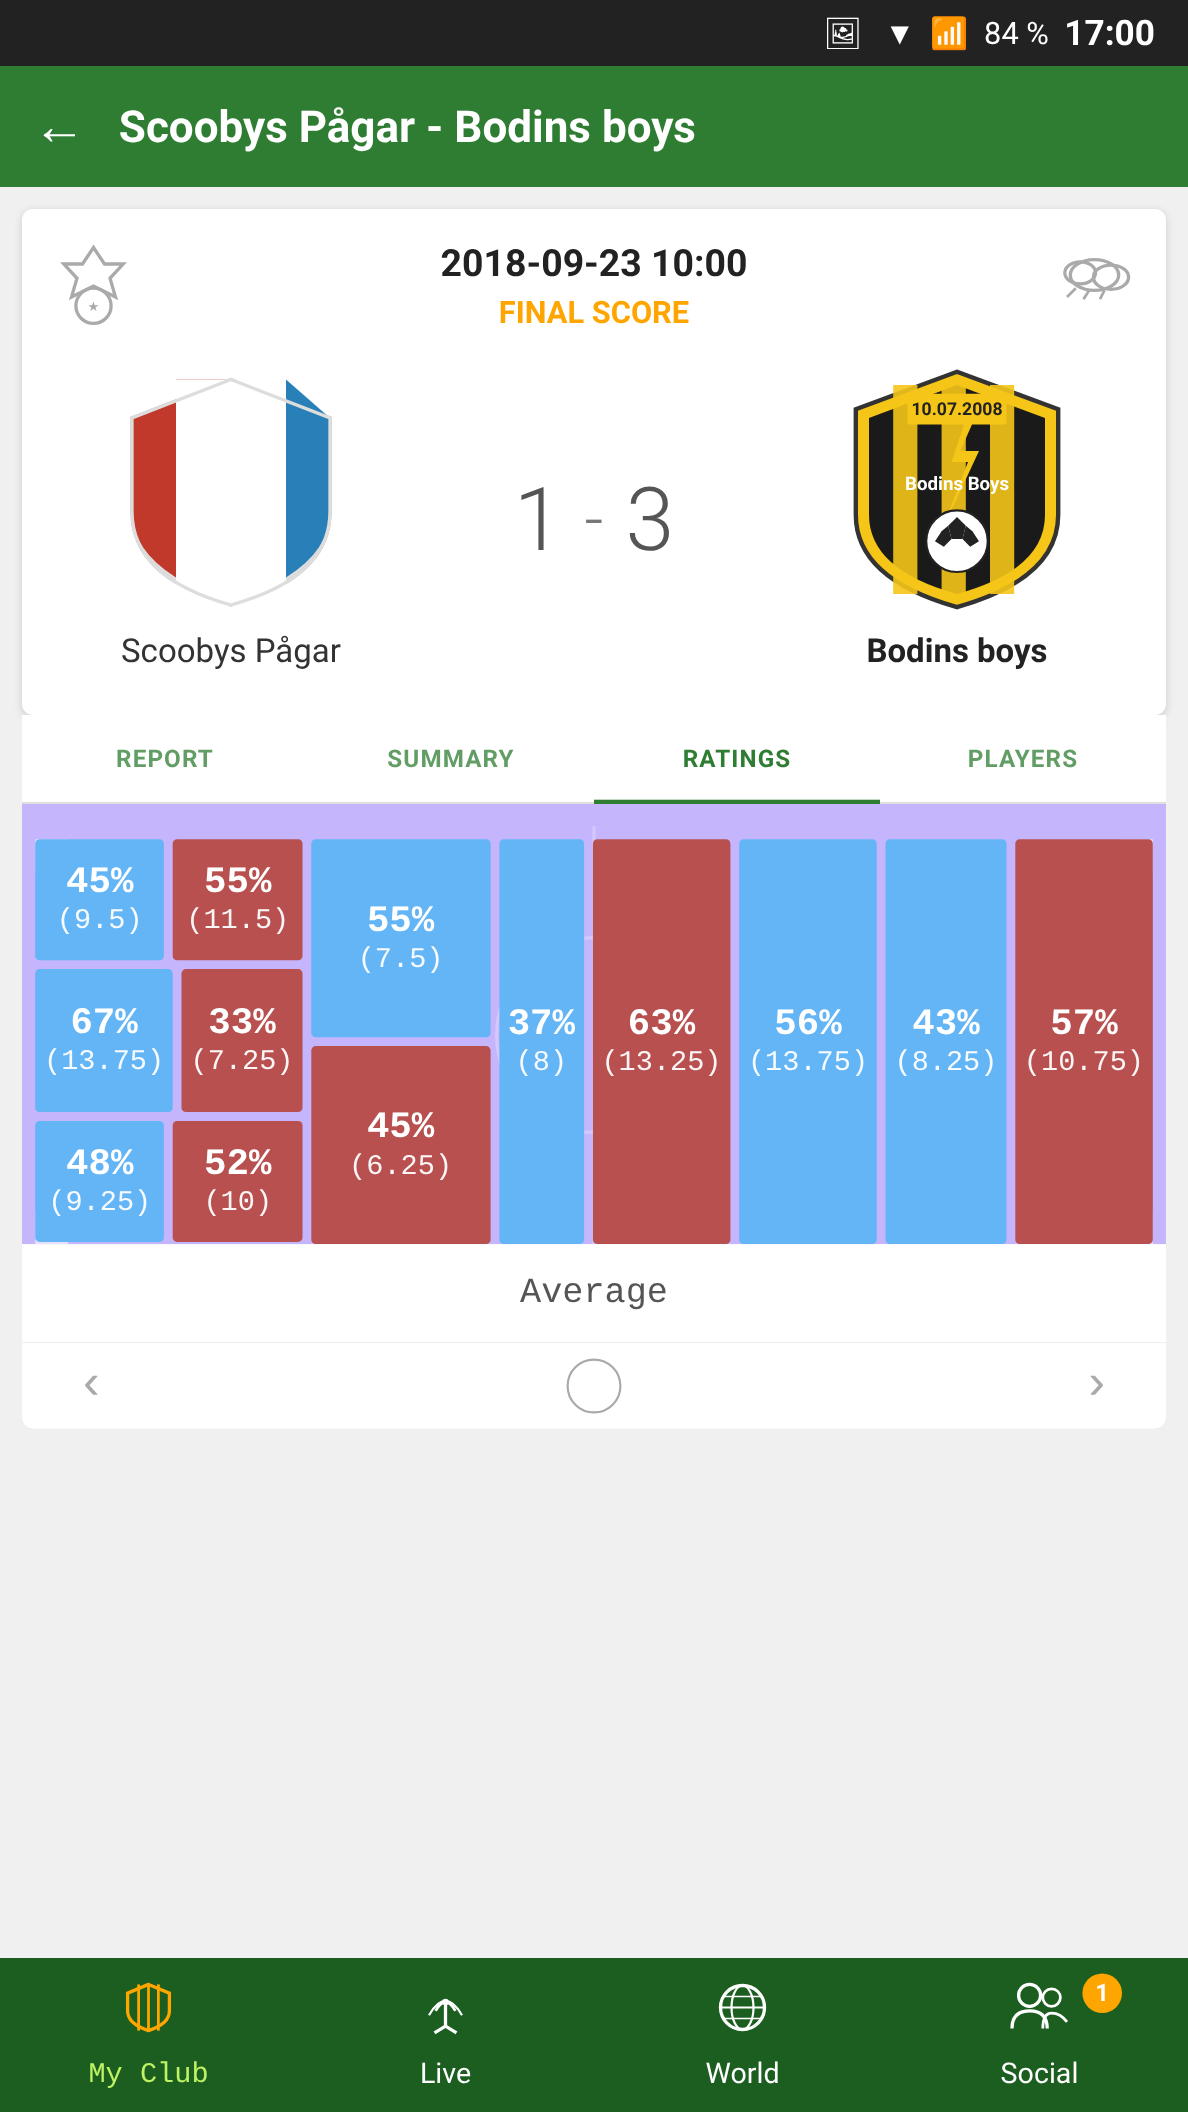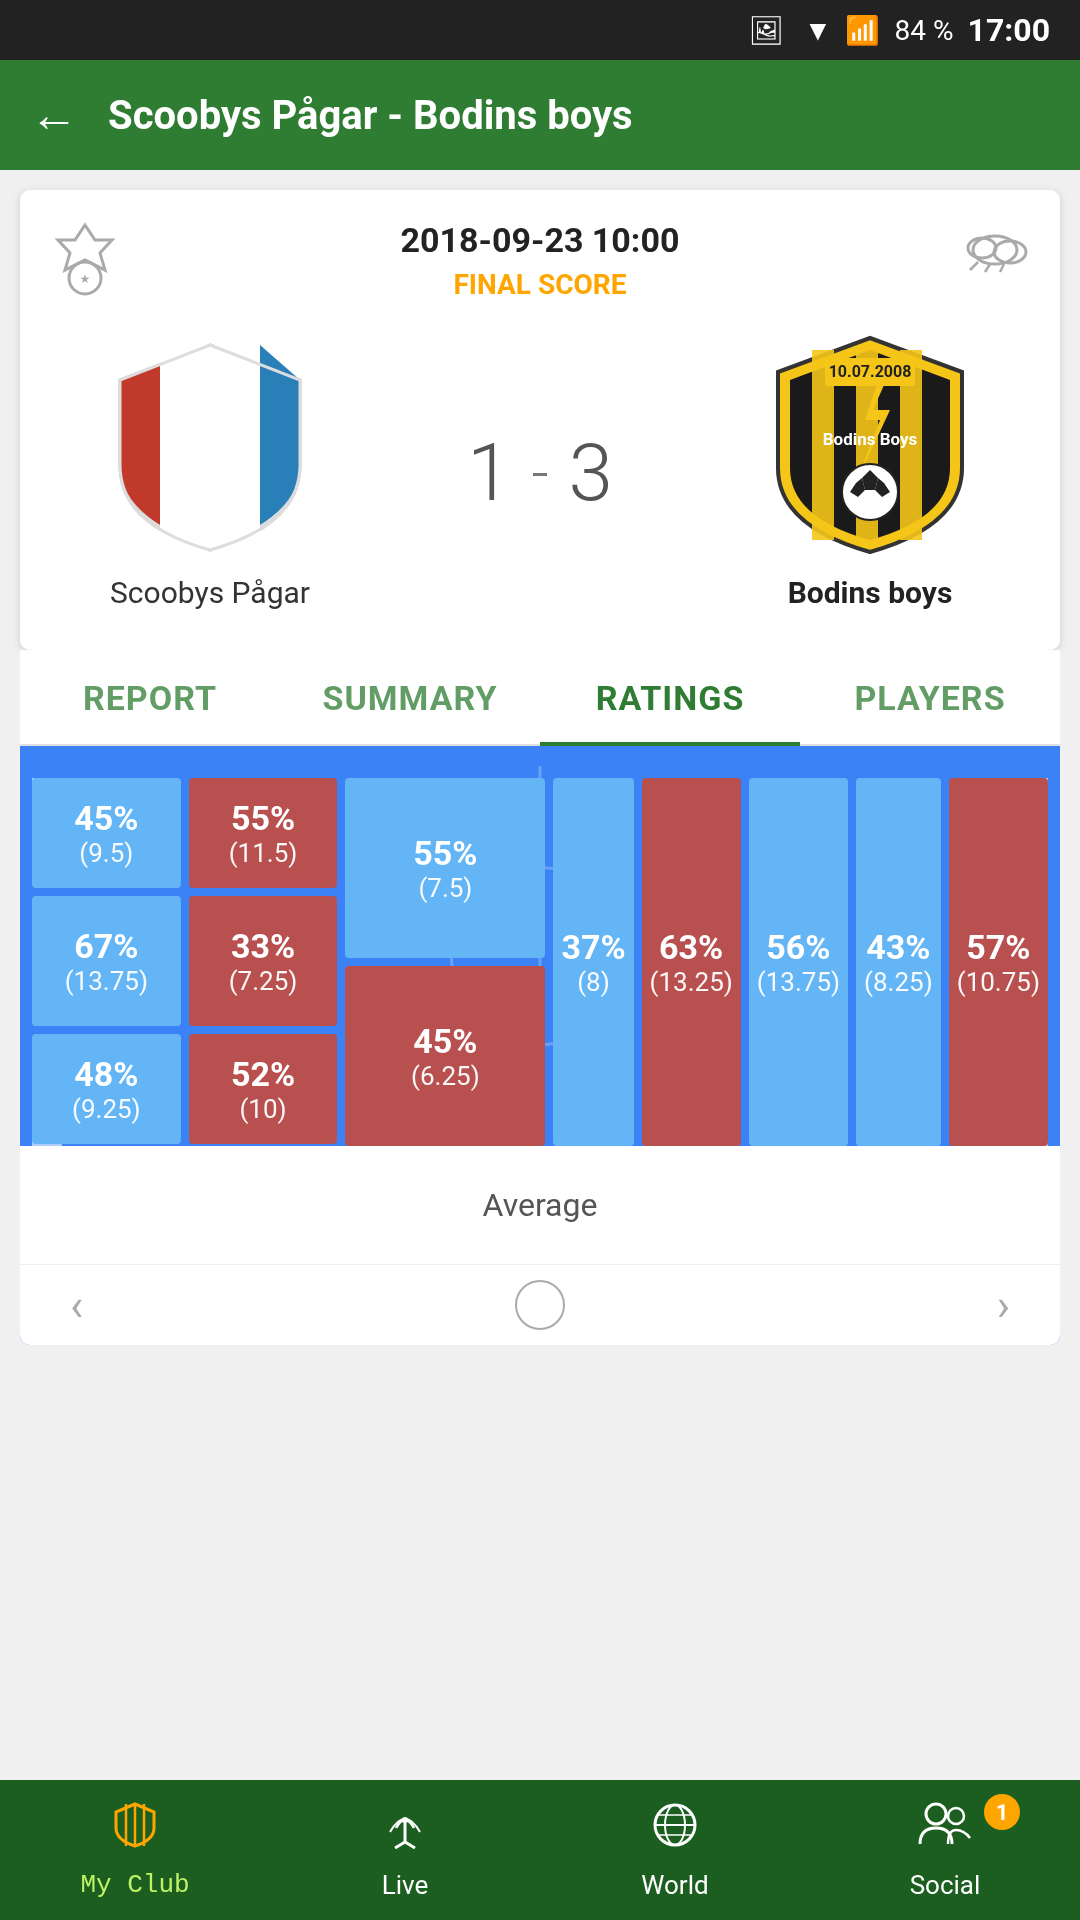--- a/index.html
+++ b/index.html
@@ -112,41 +112,42 @@
     .tabs {
       display: flex;
       background: white;
       margin: 0 20px;
       border-bottom: 2px solid #e0e0e0;
     }
     .tab {
       flex: 1;
       text-align: center;
       padding: 28px 10px 24px 10px;
-      font-size: 34px;
+      font-size: 22px;
       font-weight: bold;
       color: #2e7d32;
       cursor: pointer;
       letter-spacing: 1px;
     }
     .tab.active {
       color: #2e7d32;
       border-bottom: 4px solid #2e7d32;
       margin-bottom: -2px;
     }
     .tab:not(.active) { color: #2e7d32; opacity: 0.75; }
 
     
     .ratings-container {
       margin: 0 20px;
-      background: #3b82f6;
+      background: #c4b5fd;
       border-radius: 0 0 10px 10px;
       padding: 20px 0 0 0;
       position: relative;
       overflow: hidden;
+      font-family: Liberation Mono, monospace;
     }
 
     .pitch-cell {
       flex: 1;
       border-radius: 4px;
       display: flex;
       flex-direction: column;
       align-items: center;
       justify-content: center;
       padding: 18px 8px;
@@ -437,21 +438,21 @@
             <div class="pitch-cell red">
               <span class="cell-pct">57%</span>
               <span class="cell-val">(10.75)</span>
             </div>
           </div>
         </div>
 
       </div>
     </div>
 
-    <div style="background:white;margin-top:0;text-align:center;padding:40px 30px;font-size:32px;color:#555;">Average</div>
+    <div style="background:white;margin-top:0;text-align:center;padding:26px 30px;font-size:32px;color:#555;">Average</div>
 
     <div style="background:white;display:flex;justify-content:space-between;align-items:center;padding:14px 50px;border-top:1px solid #eee;">
       <span style="font-size:44px;color:#aaa;">‹</span>
       <div style="width:50px;height:50px;border-radius:50%;border:2px solid #aaa;"></div>
       <span style="font-size:44px;color:#aaa;">›</span>
     </div>
   </div>
 
 </div>
 

